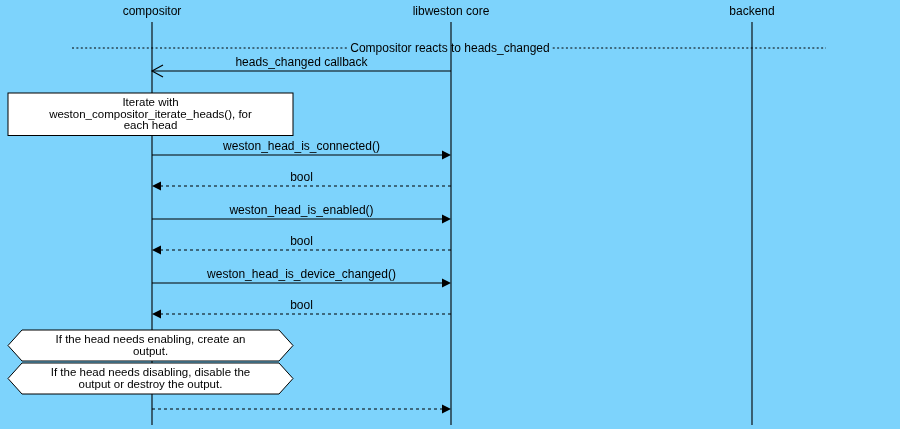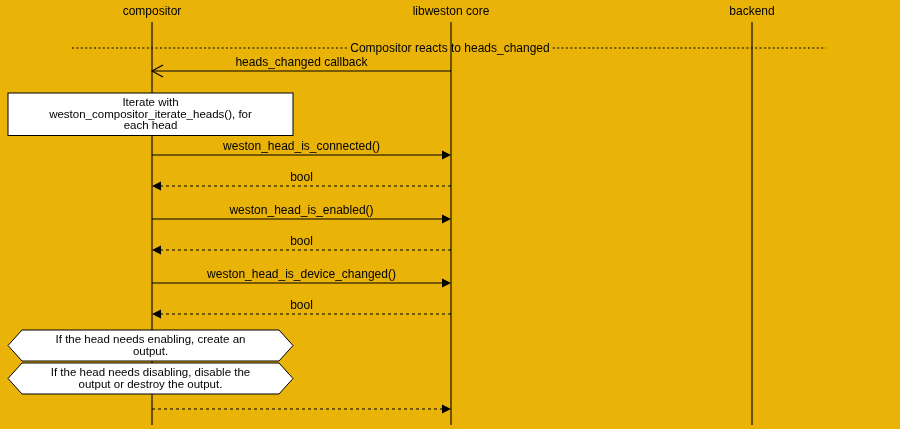--- a/index.html
+++ b/index.html
@@ -8,21 +8,21 @@
     background: #ffffff;
   }
   body {
     font-family: "Liberation Sans", sans-serif;
     color: #000000;
   }
   #diagram-root {
     position: relative;
     width: 900px;
     height: 429px;
-    background: #eab308;
+    background: #7dd3fc;
     overflow: hidden;
   }
   #seq-svg {
     position: absolute;
     left: 0;
     top: 0;
     width: 900px;
     height: 429px;
     display: block;
   }

